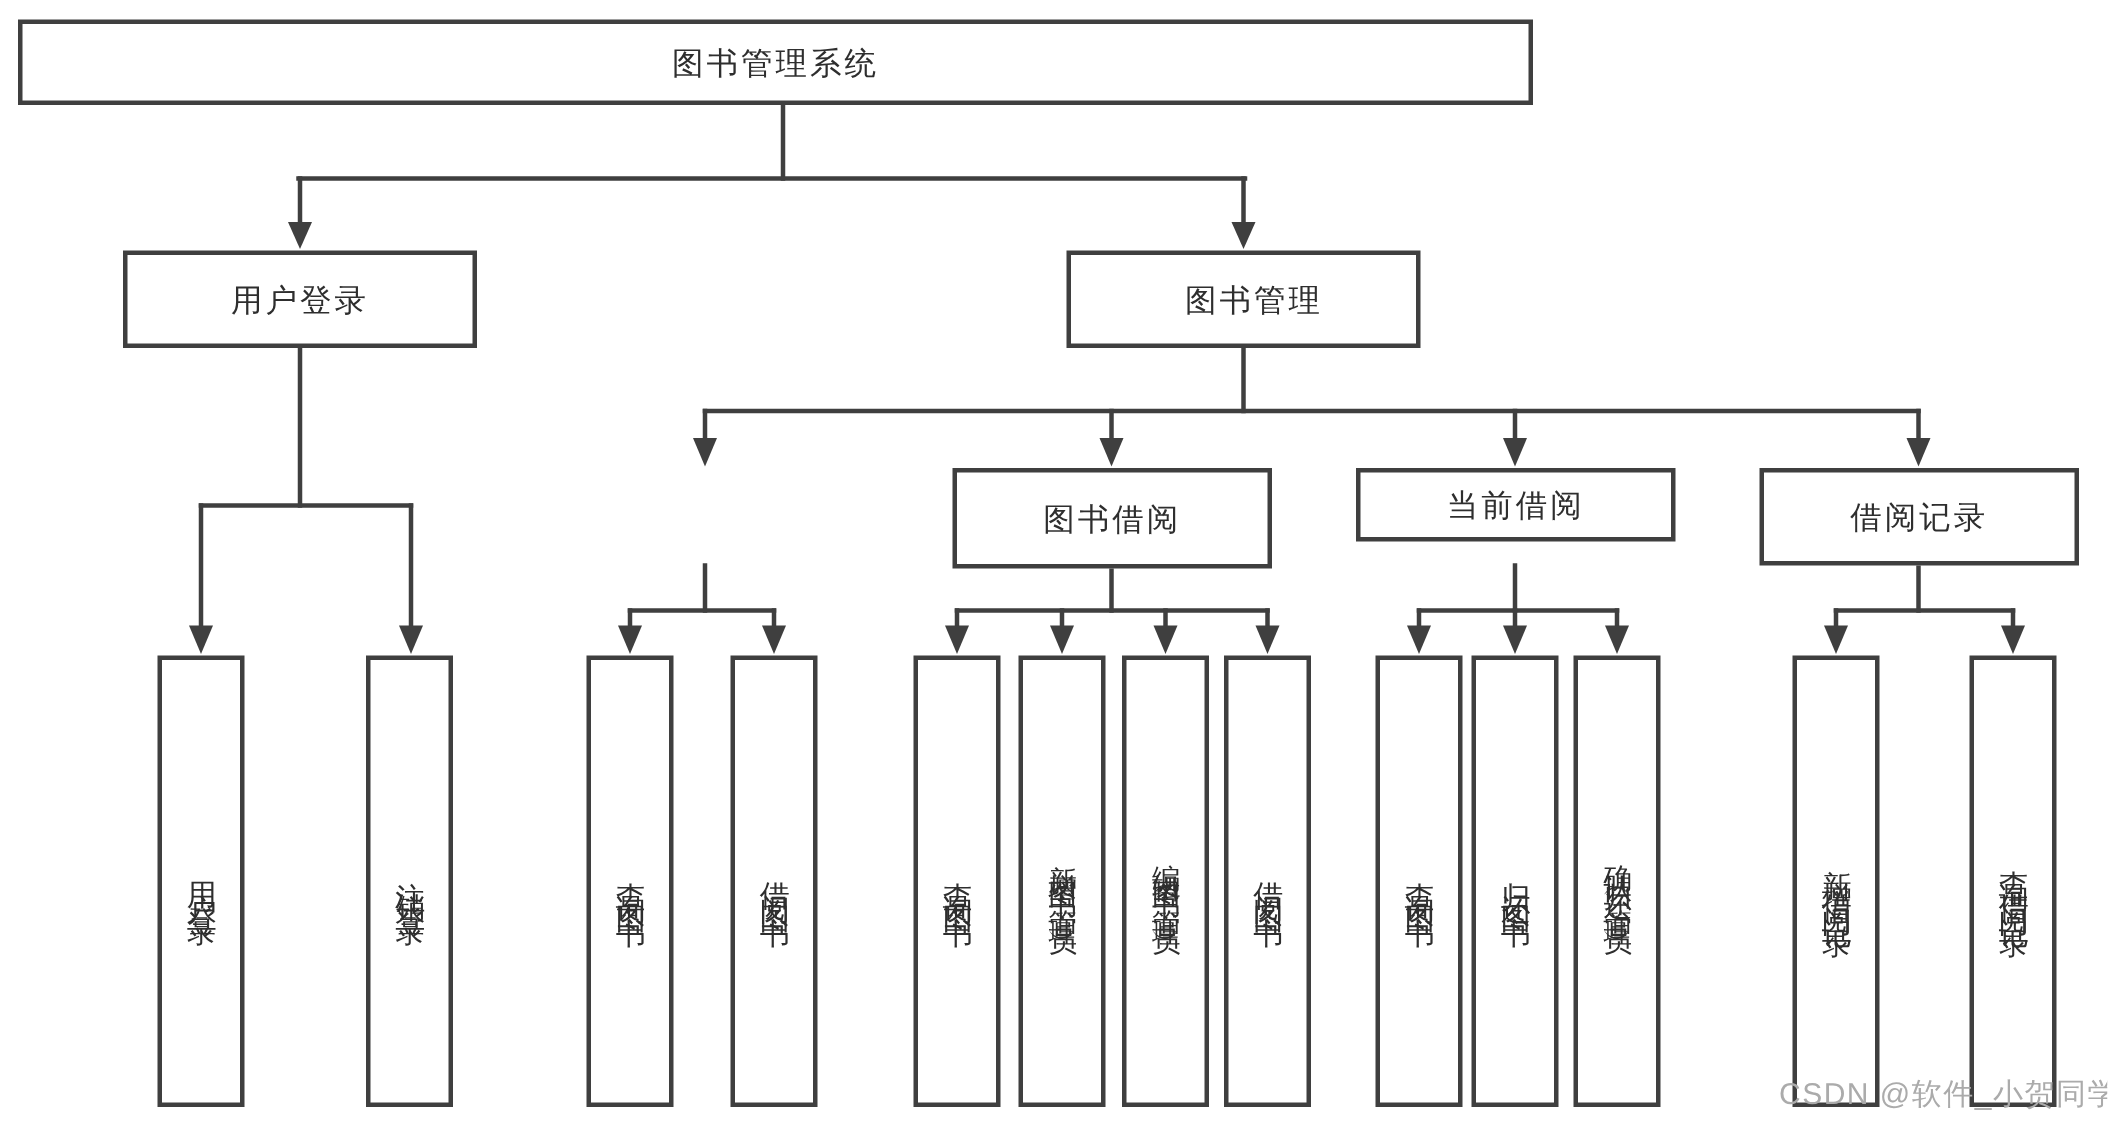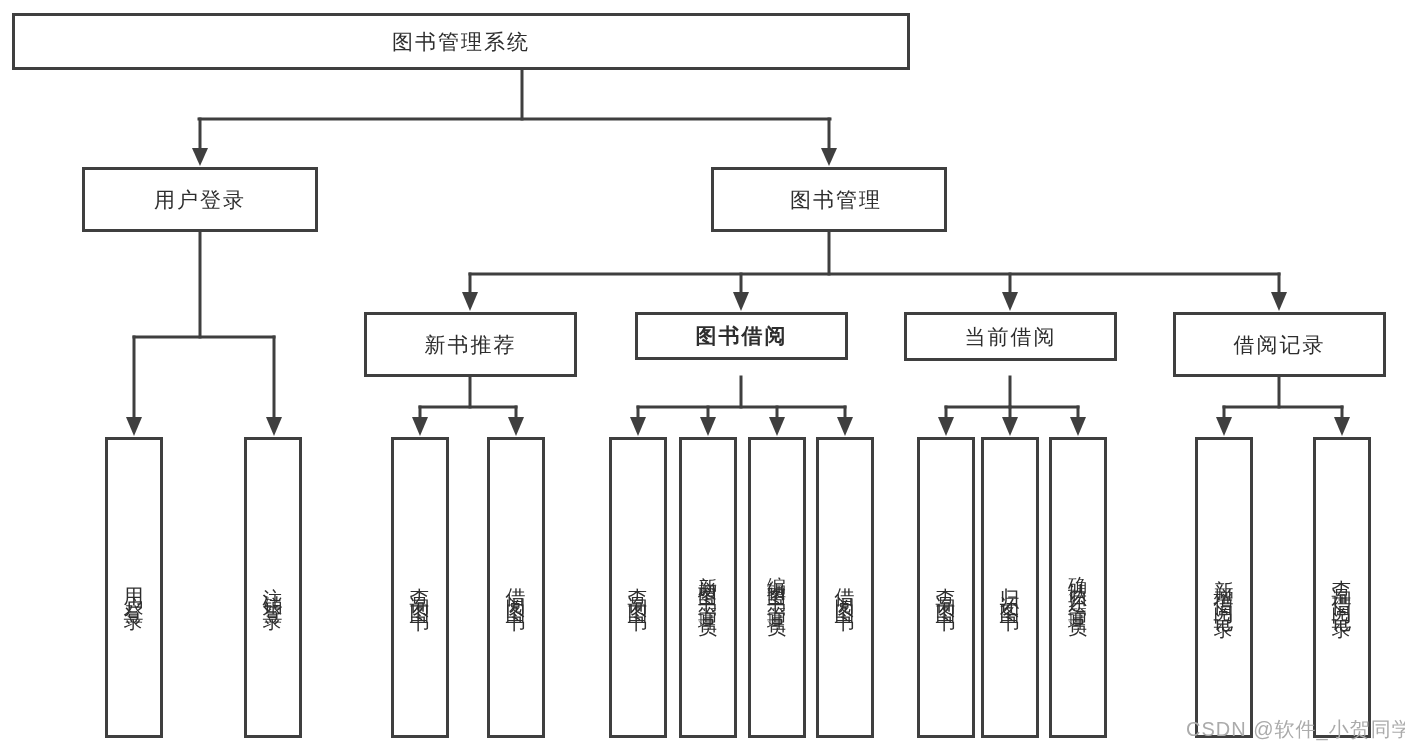--- a/index.html
+++ b/index.html
@@ -143,35 +143,32 @@
     <g>
       <path class="edge" d="M1279 377 V407"></path>
       <path class="edge" d="M1224 407 H1342"></path>
       <path class="edge" d="M1224 407 V419"></path>
       <polygon class="arrowhead" points="1216,417 1232,417 1224,436"></polygon>
       <path class="edge" d="M1342 407 V419"></path>
       <polygon class="arrowhead" points="1334,417 1350,417 1342,436"></polygon>
     </g>
   </svg>
 
-  <div class="node h" style="left:12px; top:13px; width:898px; height:57px;">
+  <div class="node h" style="left:12px; top:13px; width:1010px; height:57px;">
     <span>图书管理系统</span>
   </div>
 
   <div class="node h" style="left:82px; top:167px; width:236px; height:65px;">
     <span>用户登录</span>
   </div>
   <div class="node h" style="left:711px; top:167px; width:236px; height:65px;padding-left:14px;">
     <span>图书管理</span>
   </div>
 
-  <div class="node h" style="left:364px; top:312px; width:213px; height:65px;">
-    <span>新书推荐</span>
-  </div>
-  <div class="node h" style="left:635px; top:312px; width:213px; height:48px;font-weight:bold;">
+  <div class="node h" style="left:635px; top:312px; width:213px; height:67px;">
     <span>图书借阅</span>
   </div>
   <div class="node h" style="left:904px; top:312px; width:213px; height:49px;">
     <span>当前借阅</span>
   </div>
   <div class="node h" style="left:1173px; top:312px; width:213px; height:65px;">
     <span>借阅记录</span>
   </div>
 
   <div class="node v" style="left:105px; top:437px; width:58px; height:301px;">

